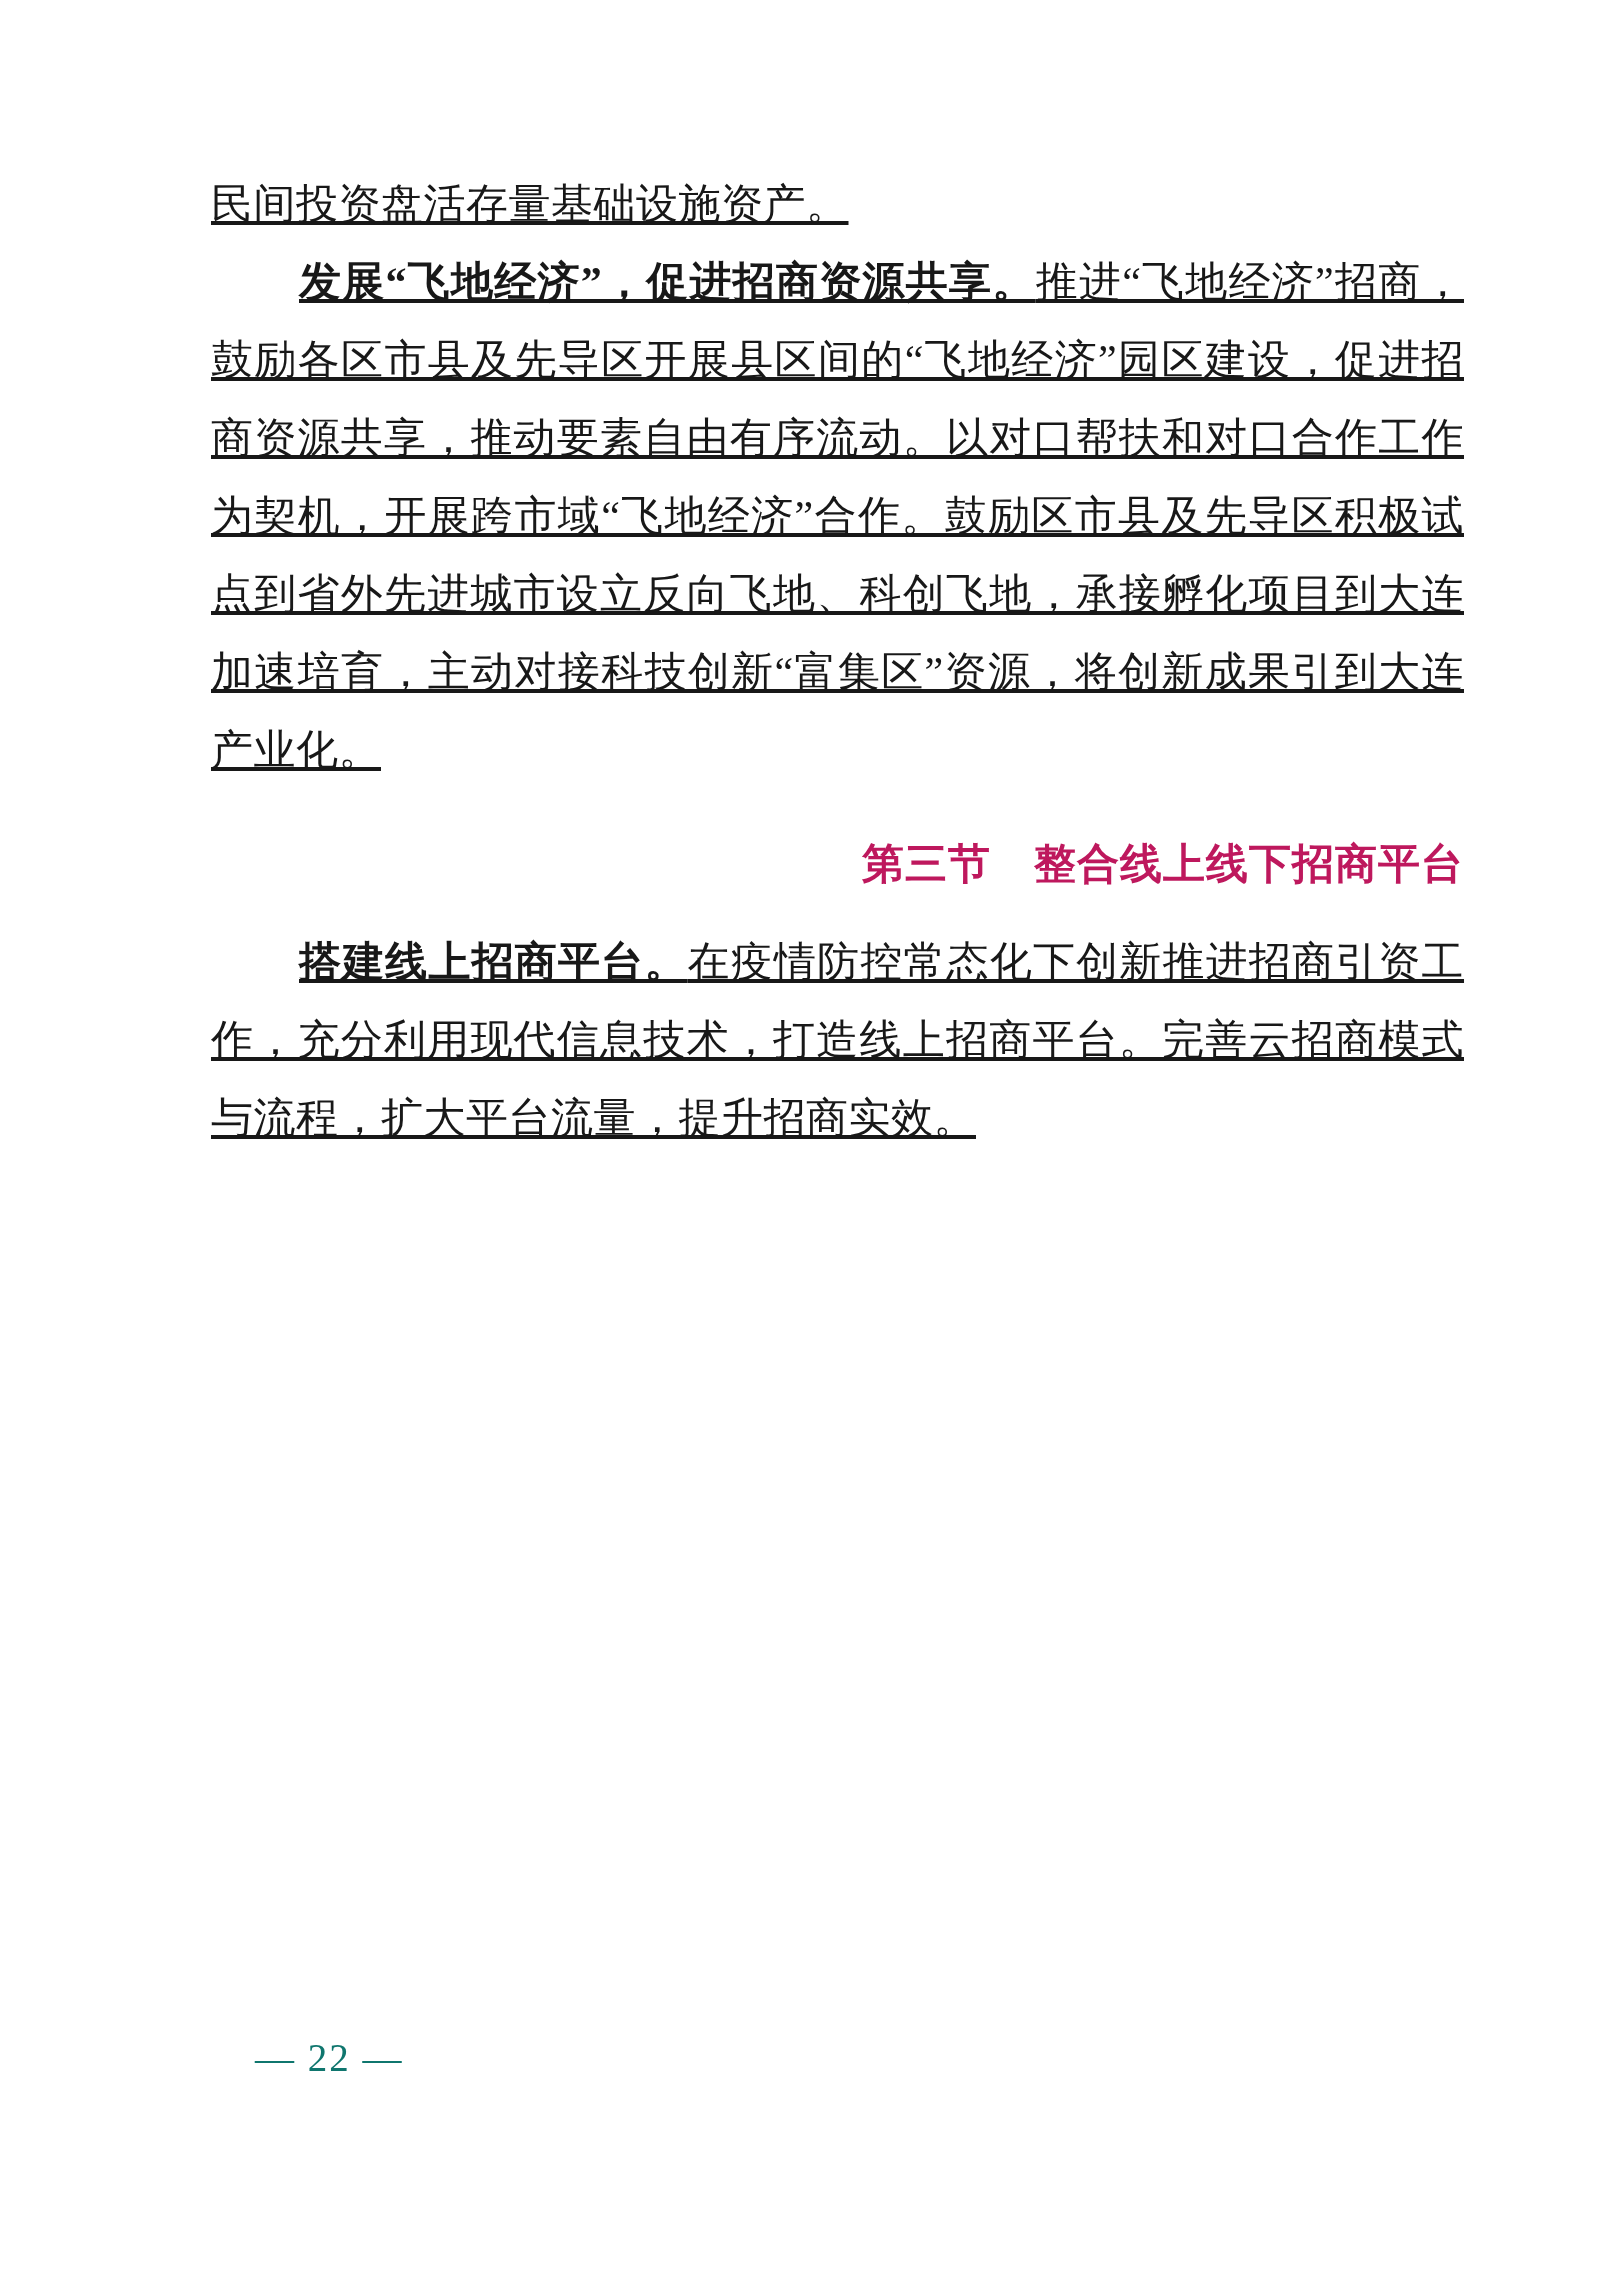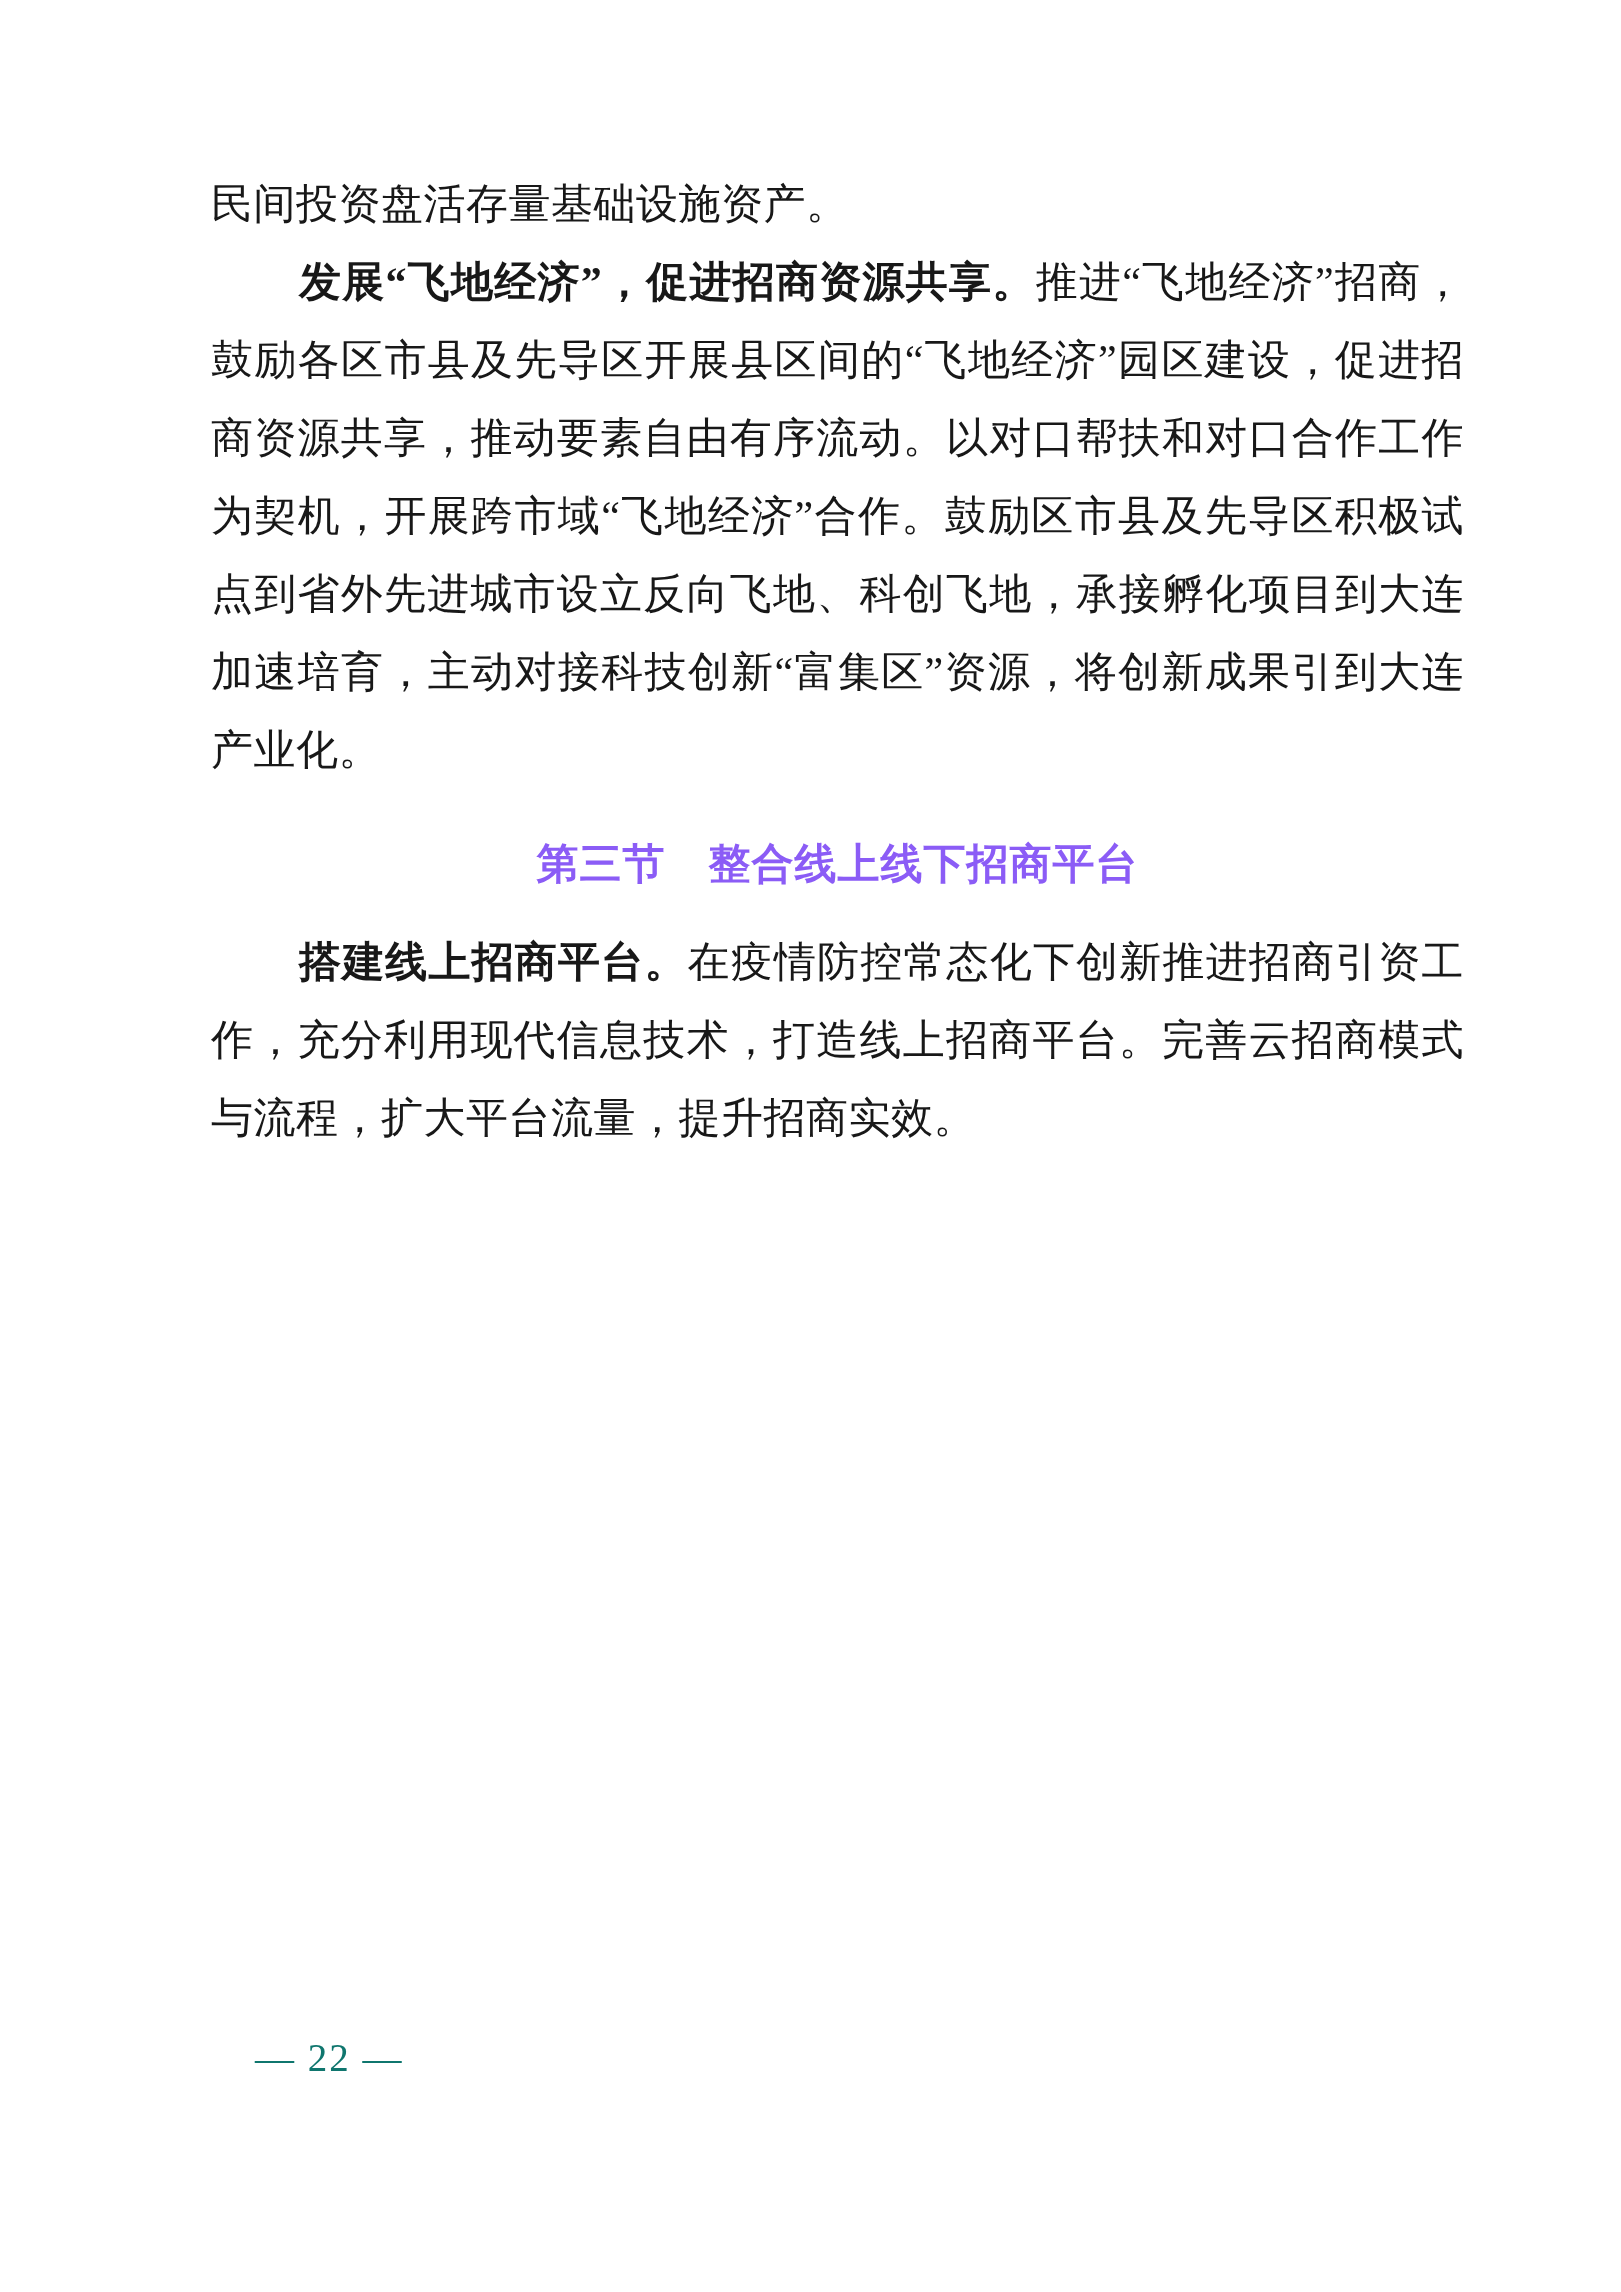--- a/index.html
+++ b/index.html
@@ -27,39 +27,40 @@
   }
   
   .para {
     font-size: 42px;
     line-height: 78px;
     letter-spacing: 0.5px;
     text-align: justify;
     text-justify: inter-character;
     margin: 0;
     color: #181818;
+    text-decoration: underline;
   }
   .para + .para {
     margin-top: 0px;
   }
   .indent {
     text-indent: 88px;
   }
   .lead {
     font-weight: bold;
     letter-spacing: 0.5px;
   }
   .section-heading {
     font-size: 42px;
     line-height: 78px;
     font-weight: bold;
-    text-align: center;
+    text-align: right;
     margin: 36px 0 19.6px 0;
     letter-spacing: 1px;
-    color: #8b5cf6;
+    color: #be185d;
   }
   .page-number {
     position: absolute;
     left: 211px;
     top: 2032px;
     width: 1253px;
     font-size: 39px;
     line-height: 51px;
     color: #0f766e;
     text-align: left;

